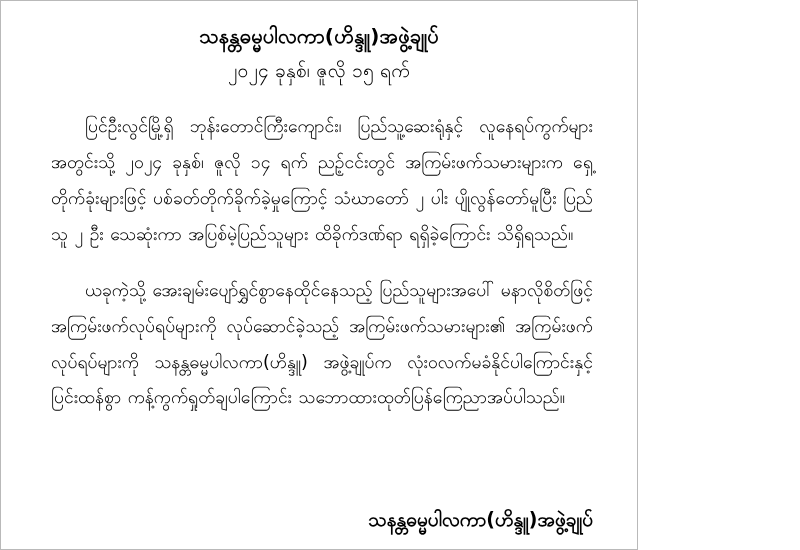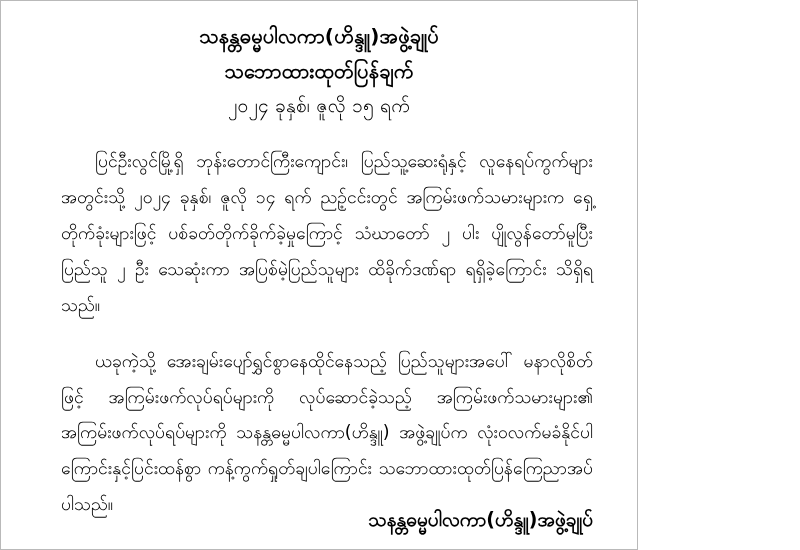--- a/index.html
+++ b/index.html
@@ -37,21 +37,21 @@
     display: block;
   }
   .heading .line.date {
     font-weight: normal;
     font-size: 19px;
   }
   .body-block {
     margin-top: 22px;
   }
   p.para {
-    margin: 0 0 20px 16px;
+    margin: 0 0 20px 6px;
     font-size: 17.5px;
     line-height: 2.05;
     text-align: justify;
     text-justify: inter-word;
     word-spacing: 1px;
   }
   p.para:last-child {
     margin-bottom: 0;
   }
   p.para .indent {
@@ -68,21 +68,20 @@
   }
 </style>
 </head>
 <body>
 
 <div class="page">
   <div class="inner">
 
     <div class="heading">
       <span class="line">သနန္တဓမ္မပါလကာ(ဟိန္ဒူ)အဖွဲ့ချုပ်</span>
-      <span class="line">သဘောထားထုတ်ပြန်ချက်</span>
       <span class="line date">၂၀၂၄ ခုနှစ်၊ ဇူလို ၁၅ ရက်</span>
     </div>
 
     <div class="body-block">
       <p class="para"><span class="indent"></span><span>ပြင်ဦးလွင်မြို့ရှိ ဘုန်းတောင်ကြီးကျောင်း၊ ပြည်သူ့ဆေးရုံနှင့် လူနေရပ်ကွက်များအတွင်းသို့ ၂၀၂၄ ခုနှစ်၊ ဇူလို ၁၄ ရက် ညဥ့်ငင်းတွင် အကြမ်းဖက်သမားများက ရှေ့တိုက်ခုံးများဖြင့် ပစ်ခတ်တိုက်ခိုက်ခဲ့မှုကြောင့် သံဃာတော် ၂ ပါး ပျိုလွန်တော်မူပြီး ပြည်သူ ၂ ဦး သေဆုံးကာ အပြစ်မဲ့ပြည်သူများ ထိခိုက်ဒဏ်ရာ ရရှိခဲ့ကြောင်း သိရှိရသည်။</span></p>
       <p class="para"><span class="indent"></span><span>ယခုကဲ့သို့ အေးချမ်းပျော်ရွှင်စွာနေထိုင်နေသည့် ပြည်သူများအပေါ် မနာလိုစိတ်ဖြင့် အကြမ်းဖက်လုပ်ရပ်များကို လုပ်ဆောင်ခဲ့သည့် အကြမ်းဖက်သမားများ၏ အကြမ်းဖက်လုပ်ရပ်များကို သနန္တဓမ္မပါလကာ(ဟိန္ဒူ) အဖွဲ့ချုပ်က လုံးဝလက်မခံနိုင်ပါကြောင်းနှင့်ပြင်းထန်စွာ ကန့်ကွက်ရှုတ်ချပါကြောင်း သဘောထားထုတ်ပြန်ကြေညာအပ်ပါသည်။</span></p>
     </div>
 
   </div>
 

